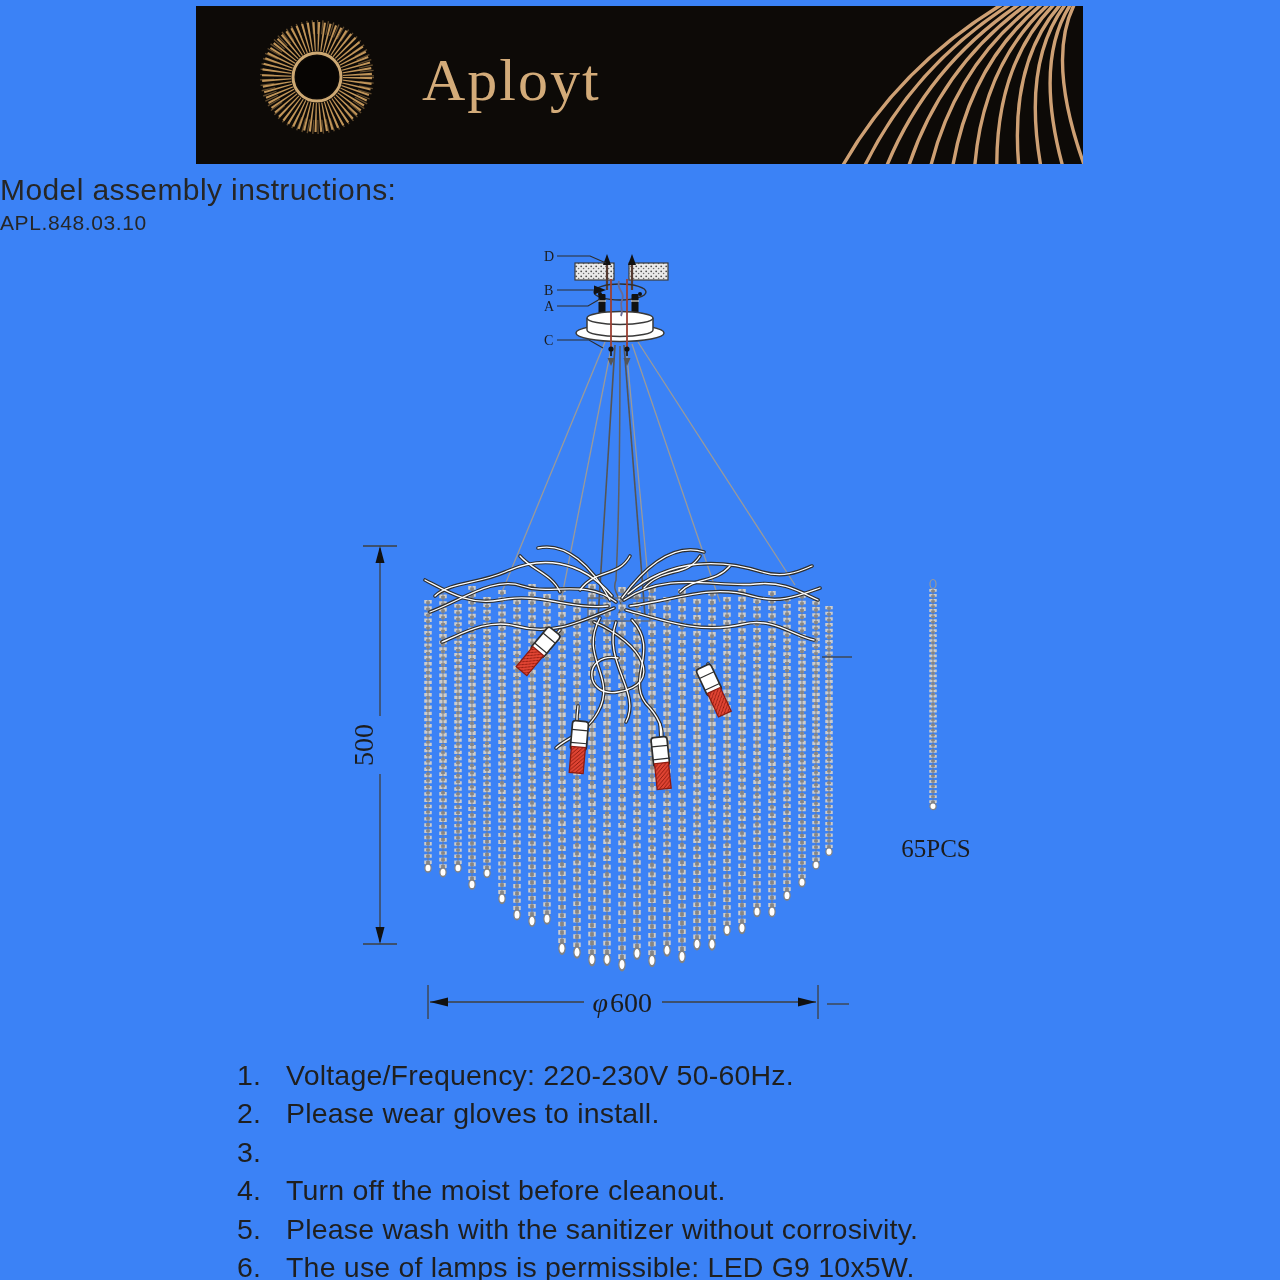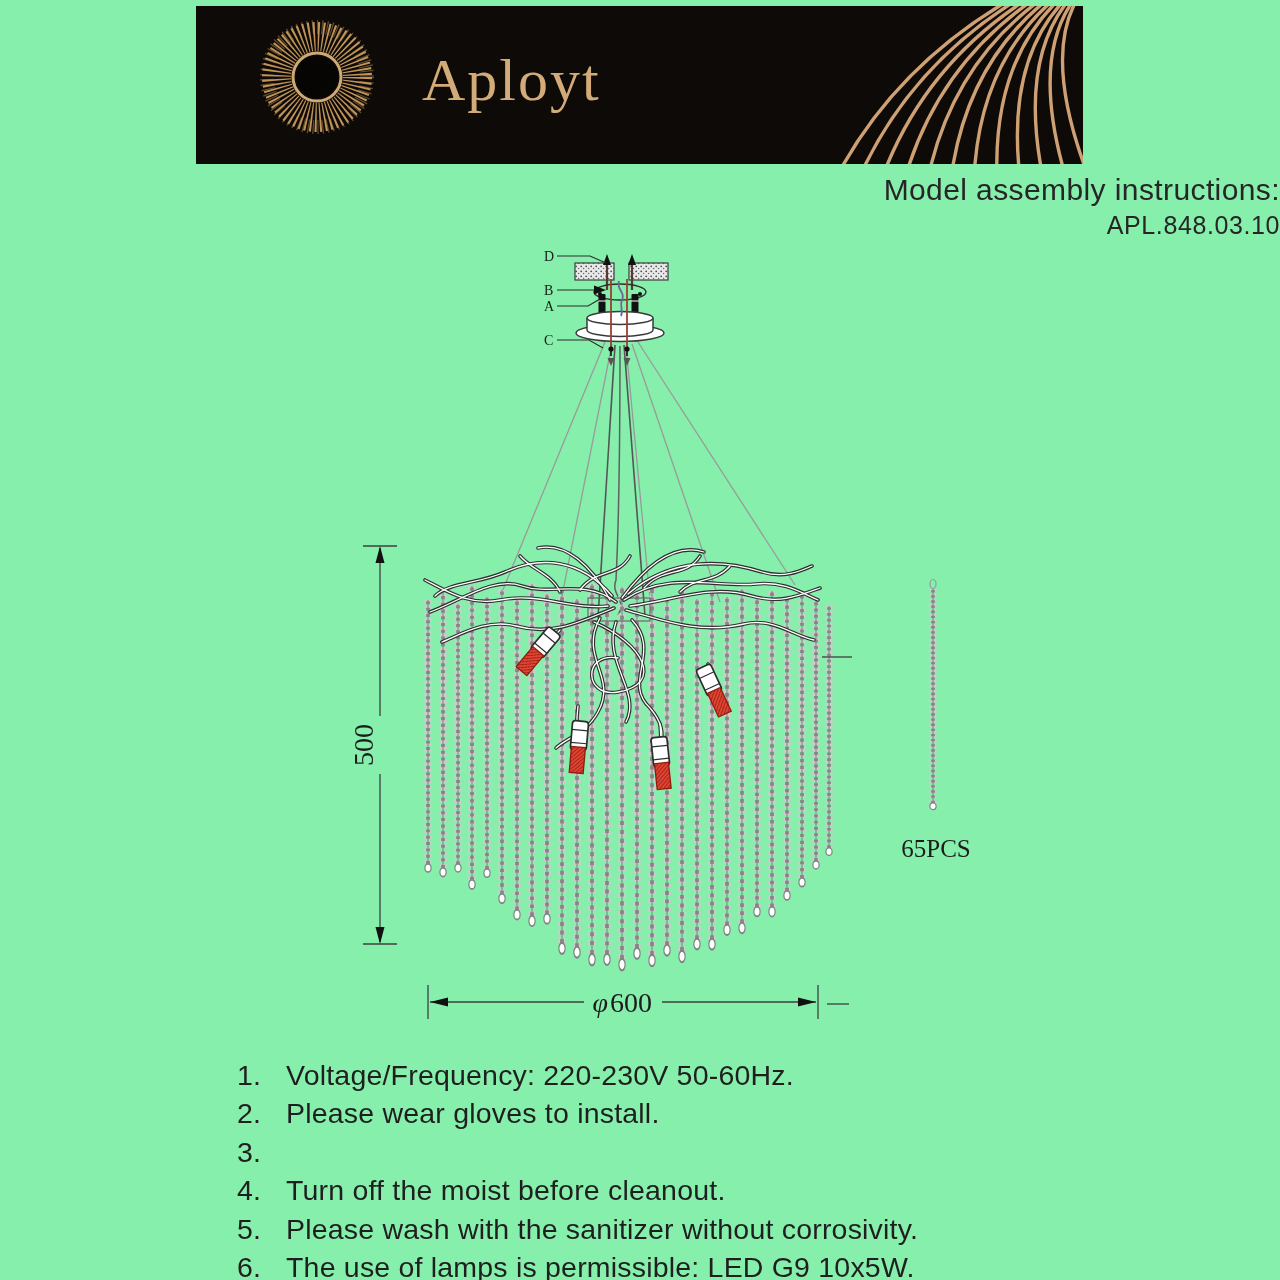--- a/index.html
+++ b/index.html
@@ -1,26 +1,26 @@
 <!DOCTYPE html>
 <html><head>
 <meta charset="utf-8">
 <style>
   html,body{margin:0;padding:0;background:#fff;}
-  .page{position:relative;width:1280px;height:1280px;background:#86efac;overflow:hidden;
+  .page{position:relative;width:1280px;height:1280px;background:#3b82f6;overflow:hidden;
         font-family:"Liberation Sans",sans-serif;}
   
   .banner{position:absolute;left:196px;top:6px;width:887px;height:158px;background:#0d0a07;overflow:hidden;}
   .banner svg{position:absolute;left:0;top:0;}
   .brand{position:absolute;left:226px;top:40px;font-family:"Liberation Serif",serif;
          font-size:60px;font-weight:400;letter-spacing:2px;color:#d3ab79;}
   
-  .title-block{position:absolute;left:0;top:173px;width:1280px;text-align:right;color:#262626;}
+  .title-block{position:absolute;left:0;top:173px;width:1280px;text-align:left;color:#262626;}
   .title{font-size:30px;letter-spacing:.4px;}
-  .model{font-size:25px;margin-top:4px;letter-spacing:.6px;padding-left:17px;}
+  .model{font-size:21px;margin-top:4px;letter-spacing:.6px;}
   
   .diagram{position:absolute;left:0;top:240px;}
   .lbl{font-family:"Liberation Serif",serif;font-size:14px;fill:#1c1c1c;}
   .dim-txt{font-family:"Liberation Serif",serif;font-size:28px;fill:#1c1c1c;}
   .dim-sym{font-style:italic;}
   .pcs{font-family:"Liberation Serif",serif;font-size:25px;fill:#1c1c1c;}
   .branch-outer{stroke:#2e2e2e;stroke-width:3.6;fill:none;stroke-linecap:round;}
   .branch-inner{stroke:#ffffff;stroke-width:1.3;fill:none;stroke-linecap:round;}
   .dimline{stroke:#3f3f3f;stroke-width:1.3;fill:none;}
   .leader{stroke:#2c2c2c;stroke-width:1.1;fill:none;}

